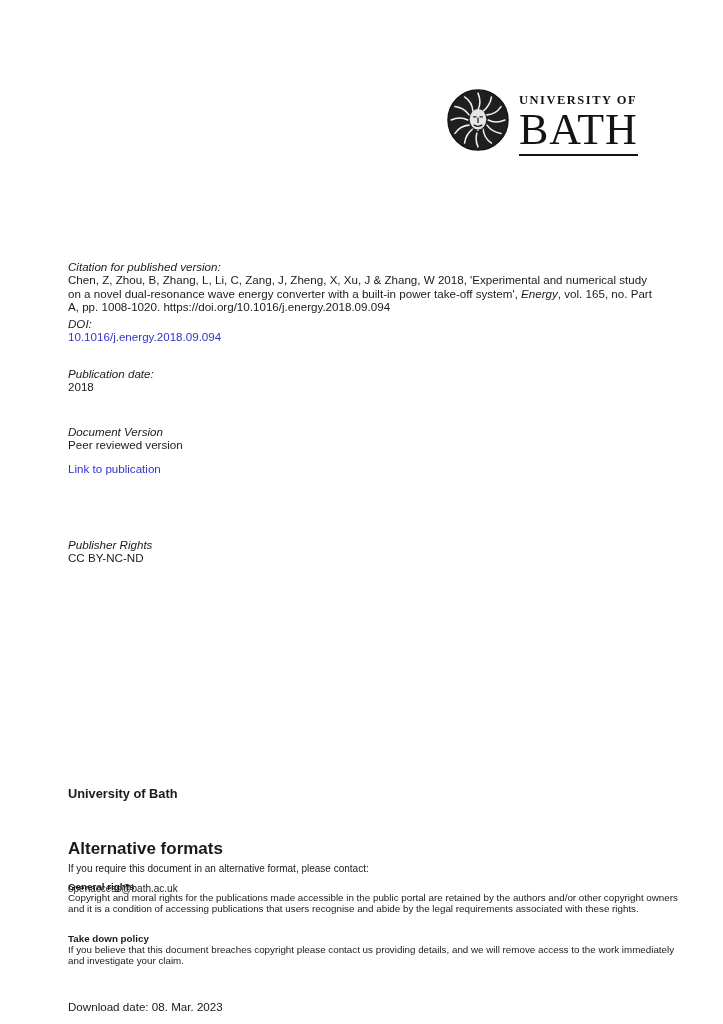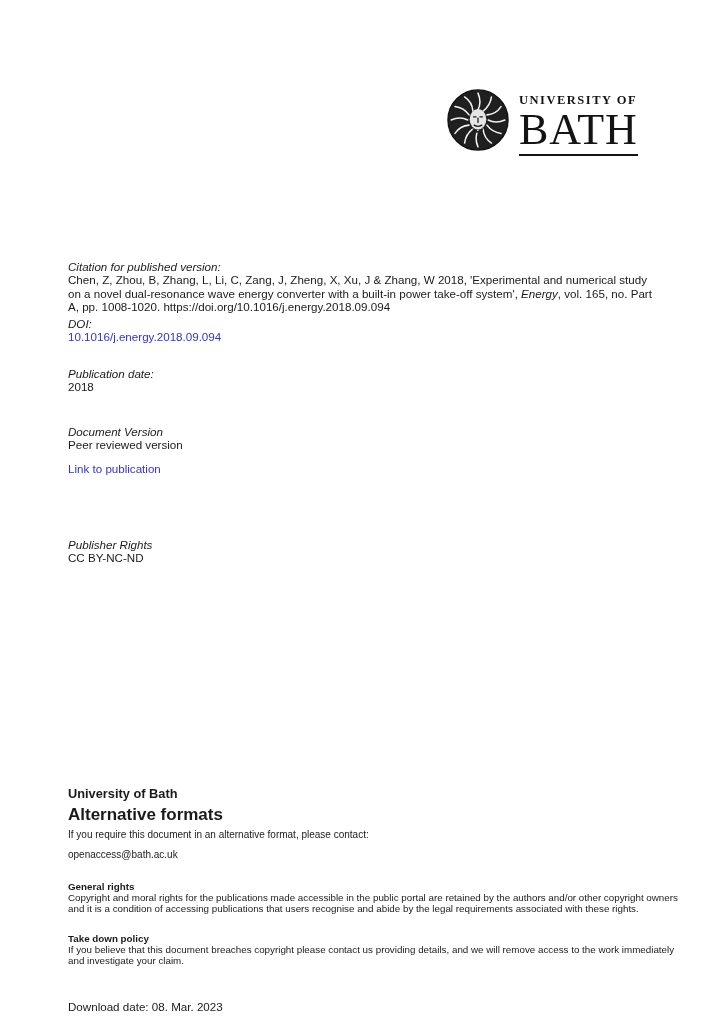--- a/index.html
+++ b/index.html
@@ -43,21 +43,21 @@
   .citation   { top:260px; width:592px; }
   .doi        { top:317px; width:400px; }
   .pubdate    { top:367px; width:400px; }
   .docver     { top:425px; width:400px; }
   .linkpub    { top:462px; width:400px; }
   .pubrights  { top:538px; width:400px; }
 
   .uob-heading { top:786px; font-size:12.8px; font-weight:bold; }
 
   .altformats { top:804px; width:610px; }
-  .altformats .h { font-size:17px; font-weight:bold; line-height:21px; }
+  .altformats .h { font-size:17px; font-weight:bold; line-height:21px;margin-top:34px; }
   .altformats .b { font-size:10px; line-height:19.5px; }
 
   .fineprint { width:616px; font-size:9.8px; line-height:10.8px; }
   .fineprint .h { font-weight:bold; }
   .genrights { top:882px; }
   .takedown  { top:934px; }
 
   .dldate { top:1000px; font-size:11.6px; }
 </style>
 </head>

